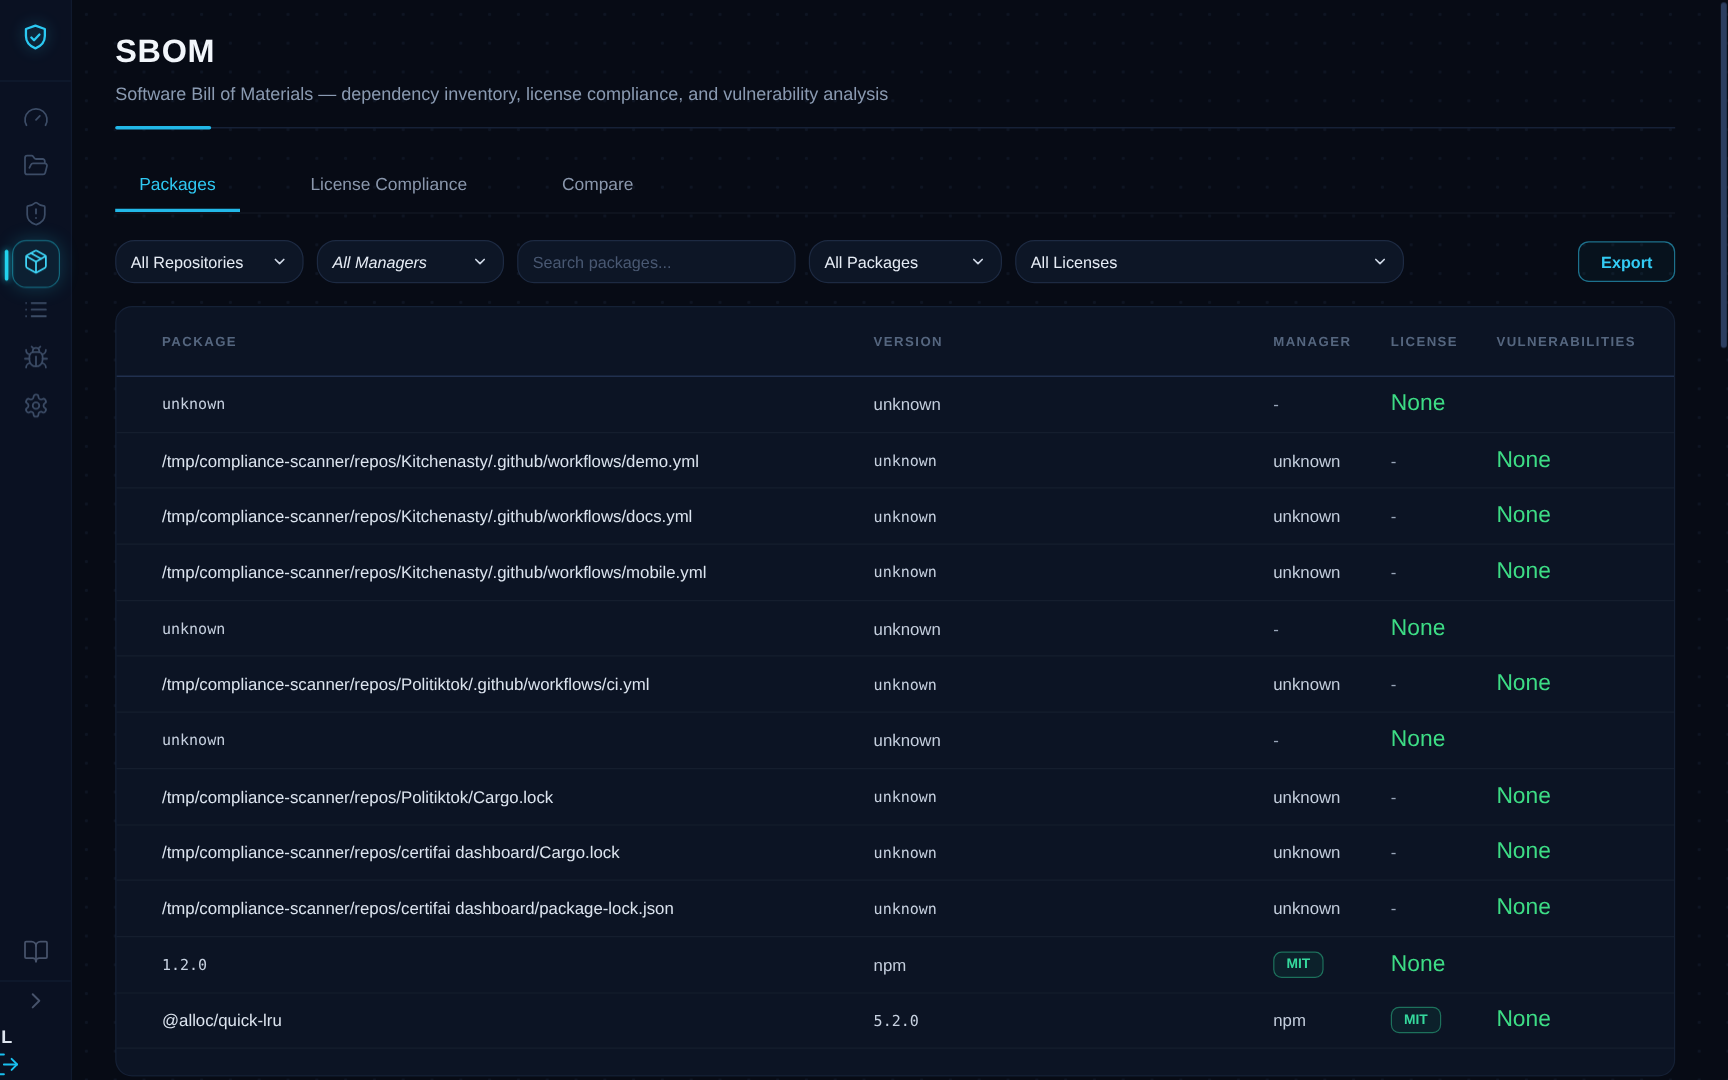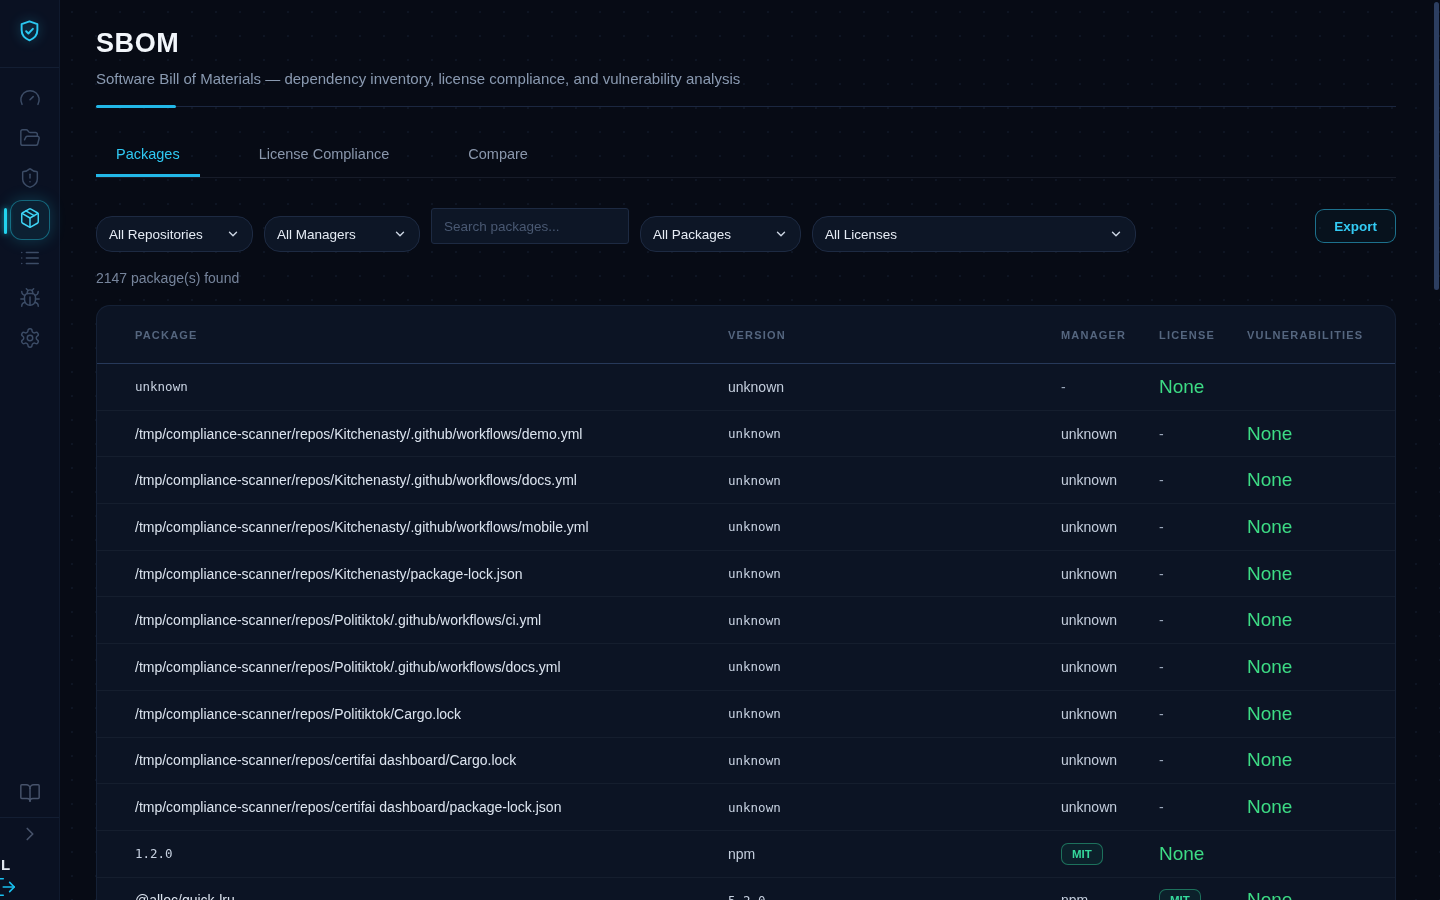--- a/index.html
+++ b/index.html
@@ -60,26 +60,26 @@
   .tabs { margin-top:27px; display:flex; border-bottom:1px solid rgba(140,160,190,.12);gap:39px; }
   .tab {
     padding:12px 20px 15px; font-size:14.5px; color:#8a97ac; cursor:pointer; font-weight:500;
   }
   .tab.active { color:#2fc9f3; box-shadow:inset 0 -3px 0 #22b8e8; }
 
   .filters { margin-top:22px; display:flex; gap:11px; align-items:center; }
   .select {
     height:36px; background:#0d1626; border:1px solid #1d2a42; border-radius:16px;
     display:flex; align-items:center; justify-content:space-between; padding:0 12px;
-    font-size:13.5px; color:#e6ecf5; cursor:pointer;margin-top:16px;
+    font-size:13.5px; color:#e6ecf5; cursor:pointer;
   }
   .select .chev { width:14px; height:14px; color:#cdd6e4; margin-left:8px; flex:none; }
-  .w-repos { width:157px; } .w-mgrs { width:156px; } .w-pkgs { width:161px; } .w-lics { width:324px;gap:12px; }
+  .w-repos { width:157px; } .w-mgrs { width:156px;font-style:italic; } .w-pkgs { width:161px; } .w-lics { width:324px;gap:12px; }
   .search-input {
-    width:198px; height:36px; background:#0d1626; border:1px solid #1d2a42; border-radius:3px;
+    width:232px; height:36px; background:#0d1626; border:1px solid #1d2a42; border-radius:14px;
     padding:0 12px; font-size:13.5px; color:#e6ecf5; font-family:"Liberation Sans",sans-serif; outline:none;
   }
   .search-input::placeholder { color:#495872; }
   .export-btn {
     margin-left:auto; height:34px; padding:0 18px; border-radius:9px;
     border:1px solid rgba(47,193,234,.55); color:#33cbf4; background:rgba(34,211,238,.04);
     font-size:13.5px; font-weight:600; cursor:pointer; font-family:"Liberation Sans",sans-serif;
   }
   .count { margin-top:18px; font-size:14px; color:#76849b; }
 
@@ -243,21 +243,20 @@
     </div>
     <div class="select w-lics">
       <span>All Licenses</span>
       <svg class="chev" viewBox="0 0 24 24" fill="none" stroke="currentColor" stroke-width="2.4" stroke-linecap="round" stroke-linejoin="round">
           <path d="m6 9 6 6 6-6"></path>
         </svg>
     </div>
     <button class="export-btn">Export</button>
   </div>
 
-  <div class="count">2147 package(s) found</div>
 
   <div class="card">
     <div class="thead">
         <div>Package</div>
         <div>Version</div>
         <div>Manager</div>
         <div>License</div>
         <div>Vulnerabilities</div>
       </div>
     <div>
@@ -282,35 +281,33 @@
     <div class="cell-vuln">None</div>
   </div>
         <div class="trow">
     <div class="cell-package">/tmp/compliance-scanner/repos/Kitchenasty/.github/workflows/mobile.yml</div>
     <div class="cell-version">unknown</div>
     <div class="cell-manager">unknown</div>
     <div class="cell-license">-</div>
     <div class="cell-vuln">None</div>
   </div>
         <div class="trow">
-    <div class="cell-package">/tmp/compliance-scanner/repos/Kitchenasty/package-lock.json</div>
     <div class="cell-version">unknown</div>
     <div class="cell-manager">unknown</div>
     <div class="cell-license">-</div>
     <div class="cell-vuln">None</div>
   </div>
         <div class="trow">
     <div class="cell-package">/tmp/compliance-scanner/repos/Politiktok/.github/workflows/ci.yml</div>
     <div class="cell-version">unknown</div>
     <div class="cell-manager">unknown</div>
     <div class="cell-license">-</div>
     <div class="cell-vuln">None</div>
   </div>
         <div class="trow">
-    <div class="cell-package">/tmp/compliance-scanner/repos/Politiktok/.github/workflows/docs.yml</div>
     <div class="cell-version">unknown</div>
     <div class="cell-manager">unknown</div>
     <div class="cell-license">-</div>
     <div class="cell-vuln">None</div>
   </div>
         <div class="trow">
     <div class="cell-package">/tmp/compliance-scanner/repos/Politiktok/Cargo.lock</div>
     <div class="cell-version">unknown</div>
     <div class="cell-manager">unknown</div>
     <div class="cell-license">-</div>

